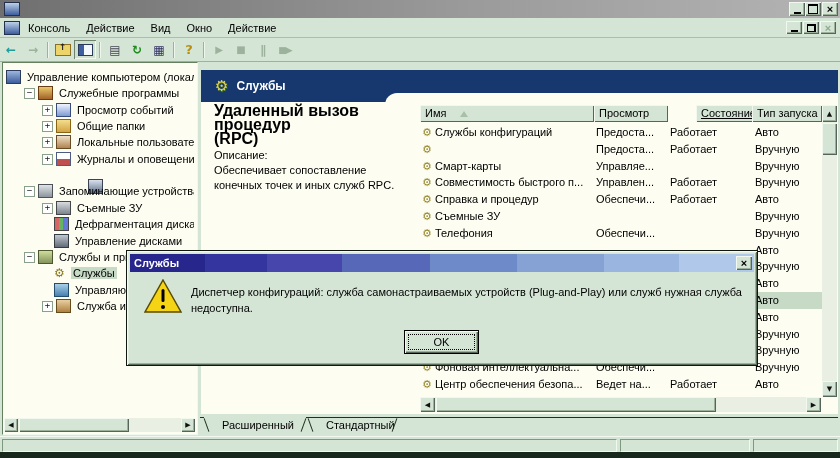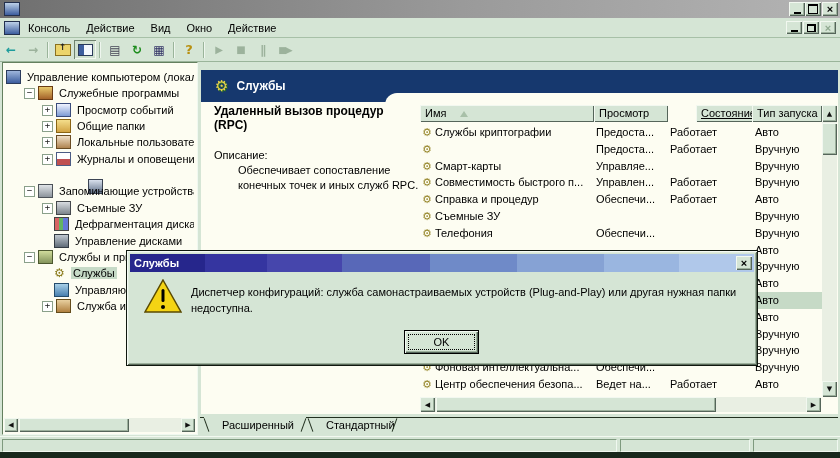--- a/index.html
+++ b/index.html
@@ -80,23 +80,23 @@
   .strack{background:#e9efe3;}
   .sthumb{background:#d5e5d5;box-shadow:inset 1px 1px 0 #f2f8f0, inset -1px -1px 0 #55655a, inset -2px -2px 0 #9cb09c;}
 
   
   .banner{left:201px;top:70px;width:637px;height:32px;background:#16386e;display:flex;align-items:center;}
   .banner-gear{font-family:"DejaVu Sans",sans-serif;color:#e8d44a;font-size:15px;margin:0 8px 0 14px;
     text-shadow:1px 1px 0 #2a6a2a;}
   .banner-title{color:#fff;font-weight:bold;font-size:12px;}
   .content-card{left:201px;top:102px;width:637px;height:312px;background:#fdfdf2;}
   .card-corner{left:385px;top:93px;width:453px;height:24px;background:#fdfdf2;border-top-left-radius:12px;}
-  .svc-title{left:214px;top:104px;width:170px;font-weight:bold;font-size:12px;line-height:14px;}
+  .svc-title{left:214px;top:104px;width:170px;font-weight:bold;font-size:16px;line-height:14px;}
   .svc-desc-label{left:214px;top:149px;}
-  .svc-desc{left:214px;top:163px;width:190px;line-height:15px;margin-left:24px;}
+  .svc-desc{left:214px;top:163px;width:190px;line-height:15px;}
 
   
   .lheader-cell{top:105px;height:17px;background:#d5e5d5;line-height:17px;padding-left:5px;box-sizing:border-box;
     box-shadow:inset 1px 1px 0 #f2f8f0, inset -1px -1px 0 #55655a;}
   .sort-tri{display:inline-block;width:0;height:0;border-left:4px solid transparent;
     border-right:4px solid transparent;border-bottom:6px solid #a8c0a8;margin-left:14px;}
   .list-rows{left:420px;top:124px;width:402px;height:269px;overflow:hidden;}
   .lrow{position:absolute;left:0;width:402px;height:17px;display:flex;align-items:center;}
   .lrow.selected{background:#c6dac6;}
   .lcell{position:absolute;white-space:nowrap;overflow:hidden;line-height:17px;}
@@ -300,21 +300,21 @@
   <div id="list-header">
       <div class="abs lheader-cell nowrap" style="left: 420px; width: 174px;">Имя<span class="sort-tri"></span></div>
       <div class="abs lheader-cell nowrap" style="left: 594px; width: 74px;">Просмотр</div>
       <div class="abs lheader-cell nowrap" style="left: 696px; width: 108px; text-decoration: underline;">Состояние</div>
       <div class="abs lheader-cell nowrap" style="left: 752px; width: 70px;">Тип запуска</div>
     </div>
 
   <div class="abs list-rows" id="list-rows">
       <div class="lrow" style="top: 0px;">
         <span class="gear-glyph">⚙</span>
-        <span class="lcell" style="left: 15px; width: 158px;">Службы криптографии</span>
+        <span class="lcell" style="left: 15px; width: 158px;">Службы конфигураций</span>
         <span class="lcell" style="left: 176px; width: 70px;">Предоста...</span>
         <span class="lcell" style="left: 250px; width: 80px;">Работает</span>
         <span class="lcell" style="left: 335px; width: 64px;">Авто</span>
       </div>
       <div class="lrow" style="top: 17px;">
         <span class="gear-glyph">⚙</span>
         <span class="lcell" style="left: 176px; width: 70px;">Предоста...</span>
         <span class="lcell" style="left: 250px; width: 80px;">Работает</span>
         <span class="lcell" style="left: 335px; width: 64px;">Вручную</span>
       </div>
@@ -445,21 +445,21 @@
         </span>
     </div>
     <div class="warn-icon">
       <svg width="38" height="34" viewBox="0 0 38 34">
         <polygon points="19,1 37,33 1,33" fill="#f4d414" stroke="#5a4a00" stroke-width="1.5"></polygon>
         <rect x="17.5" y="10" width="3" height="13" rx="1.5" fill="#000"></rect>
         <circle cx="19" cy="28" r="2" fill="#000"></circle>
       </svg>
     </div>
     <div class="dlg-msg">
-      <div>Диспетчер конфигураций: служба самонастраиваемых устройств (Plug-and-Play) или другая нужная папки</div>
+      <div>Диспетчер конфигураций: служба самонастраиваемых устройств (Plug-and-Play) или служб нужная служба</div>
       <div>недоступна.</div>
     </div>
     <div class="ok-btn">
       <div class="ok-focus">
         <span>OK</span>
       </div>
     </div>
   </div>
 </div>
 

